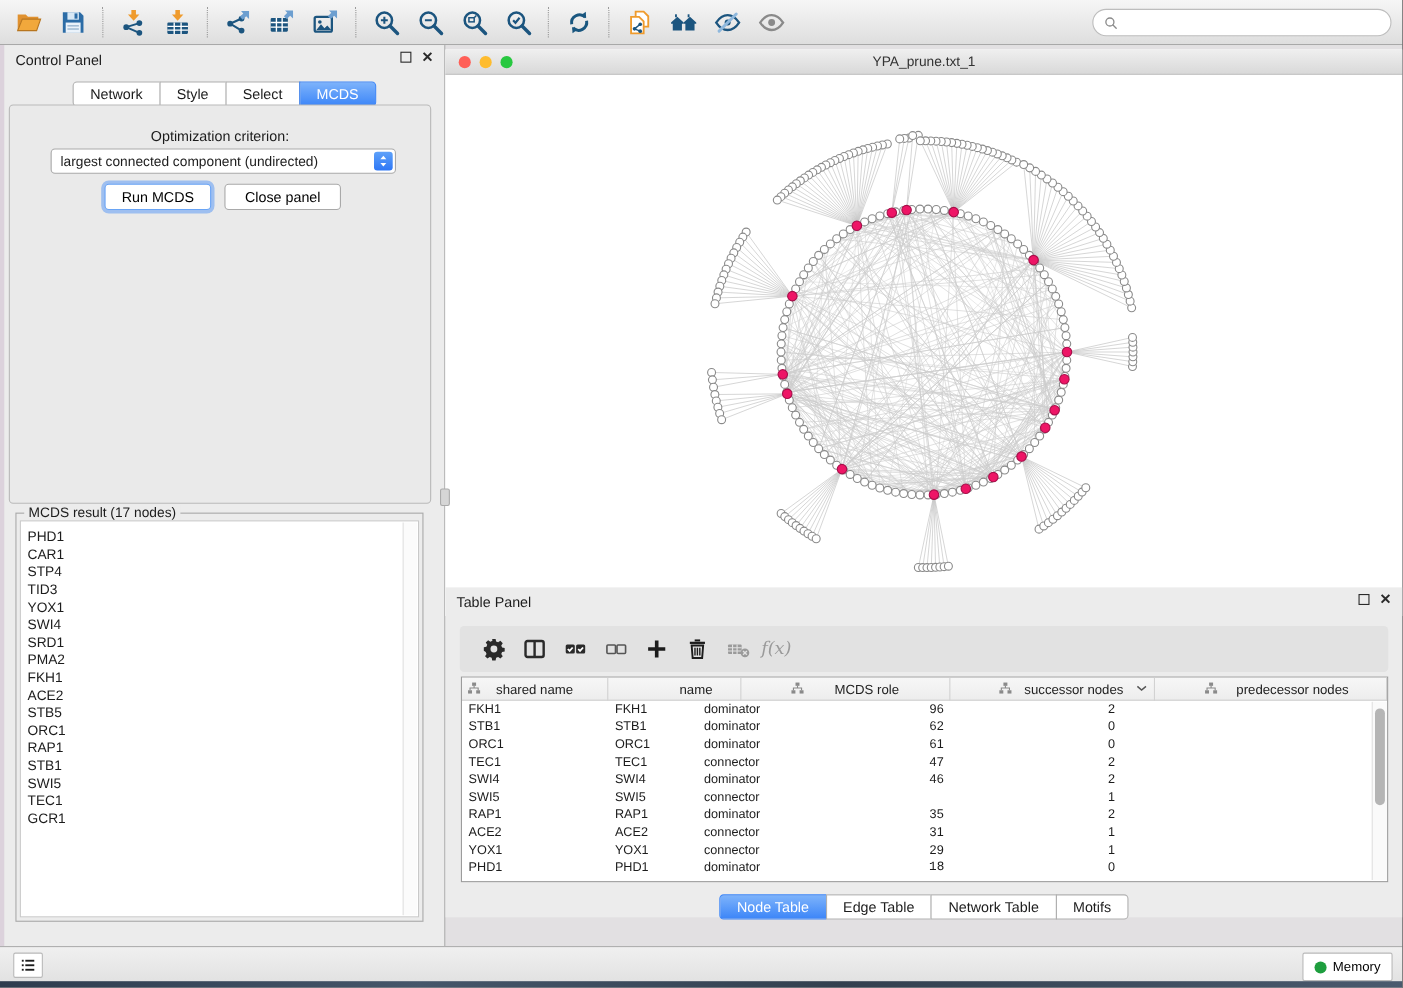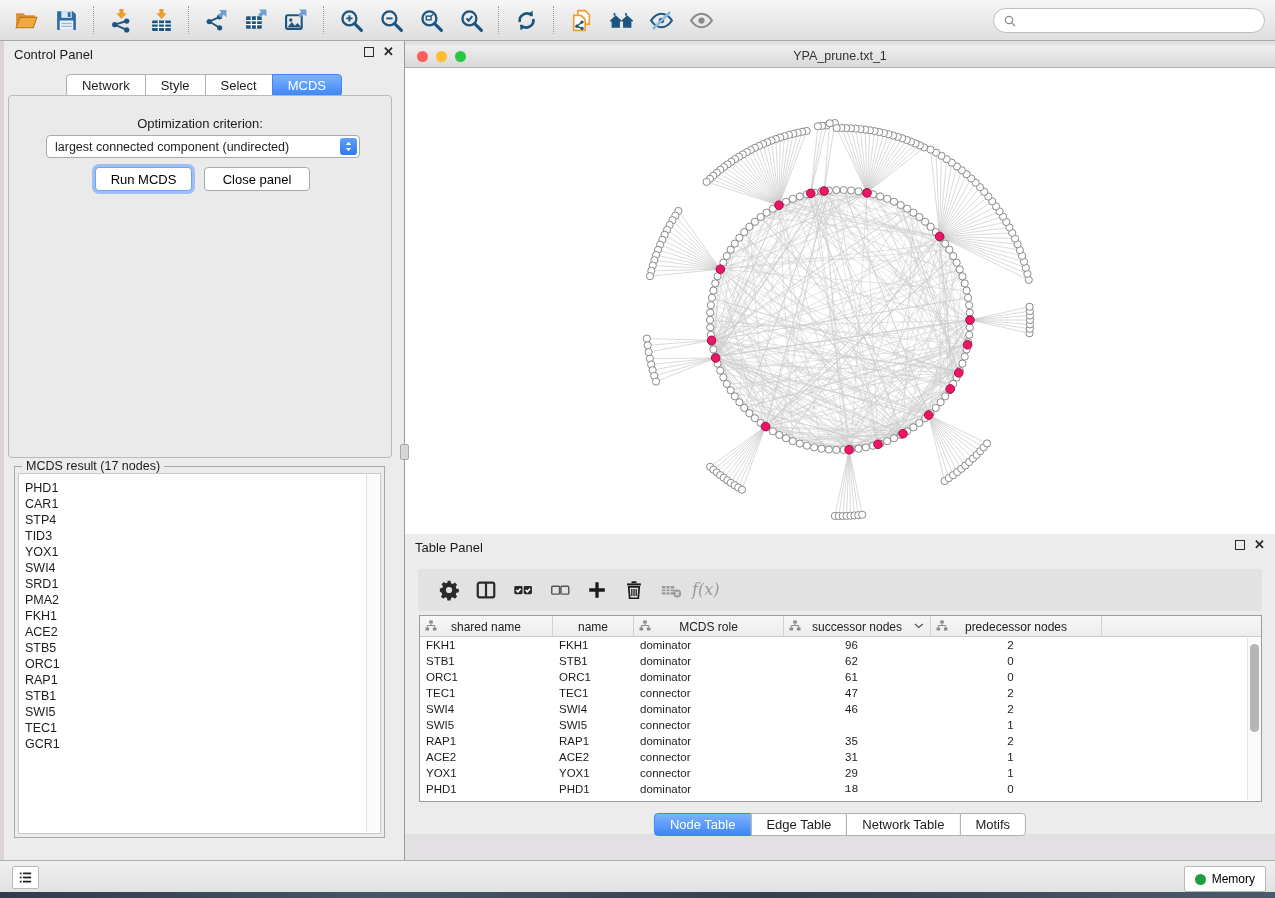--- a/index.html
+++ b/index.html
@@ -78,21 +78,21 @@
   #table-panel { position:absolute; left:0; top:493px; width:870px; height:300px; background:#ececec; }
   #tp-toolbar { position:absolute; left:13px; top:35px; width:844px; height:42px; background:#e2e2e2;
     border-radius:4px; display:flex; align-items:center; padding-left:12px; }
   .tp-tool { background:none; border:none; width:37px; height:36px; display:flex; align-items:center;
     justify-content:center; cursor:default; }
   .tp-tool svg { width:22px; height:22px; }
   .tp-tool.wide svg { width:36px; height:24px; }
 
   #tp-table { position:absolute; left:14px; top:81px; width:843px; height:187px; background:#fff;
     border:1px solid #9c9c9c; overflow:hidden; }
-  #tp-head { display:flex; height:21px; background:linear-gradient(#f7f7f7,#ededed); border-bottom:1px solid #c8c8c8; }
+  #tp-head { display:flex; height:21px; background:linear-gradient(#f7f7f7,#ededed); border-bottom:1px solid #c8c8c8;justify-content:space-between; }
   .th { position:relative; height:21px; border-right:1px solid #d2d2d2; display:flex; align-items:center; justify-content:center; font-size:12px; color:#222; }
   .th-icon { position:absolute; left:5px; top:4px; width:12px; height:12px; }
   .th-icon svg { width:12px; height:12px; display:block; }
   .th-sort { position:absolute; right:6px; top:7px; width:10px; height:6px; }
   .th-sort svg { width:10px; height:6px; display:block; }
   .tr { display:flex; height:16px; }
   .td { font-size:11.5px; line-height:16px; padding-left:6px; white-space:nowrap; overflow:hidden; }
   .td.num { text-align:center; padding-right:12px; padding-left:0; }
   #tp-scroll { position:absolute; top:22px; right:0; bottom:1px; width:14px; background:#fafafa; border-left:1px solid #e2e2e2; }
   #tp-thumb { position:absolute; left:2px; top:6px; width:9px; height:88px; background:#b5b5b5; border-radius:5px; }

